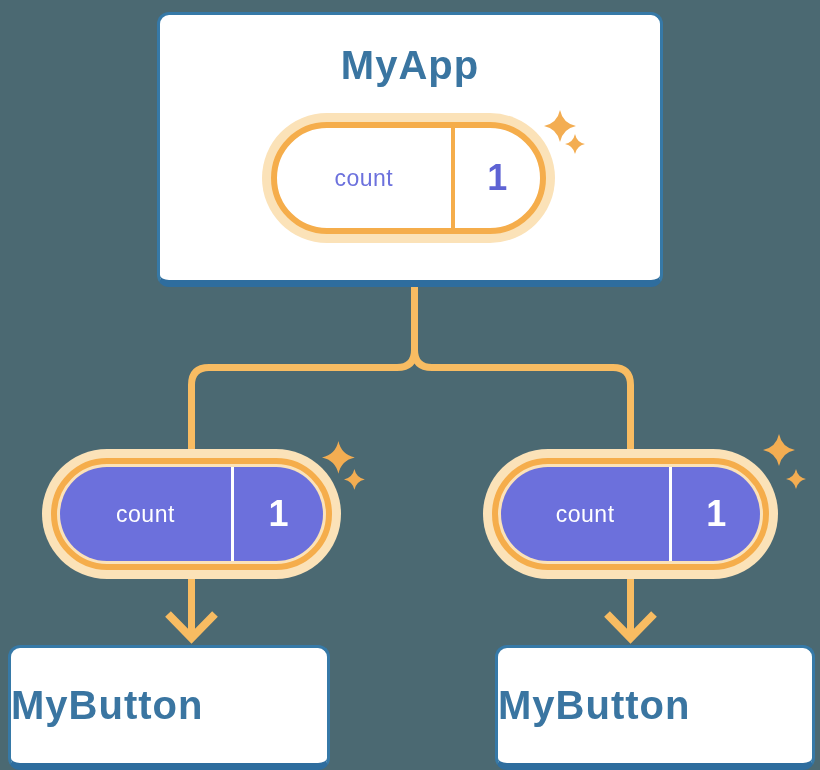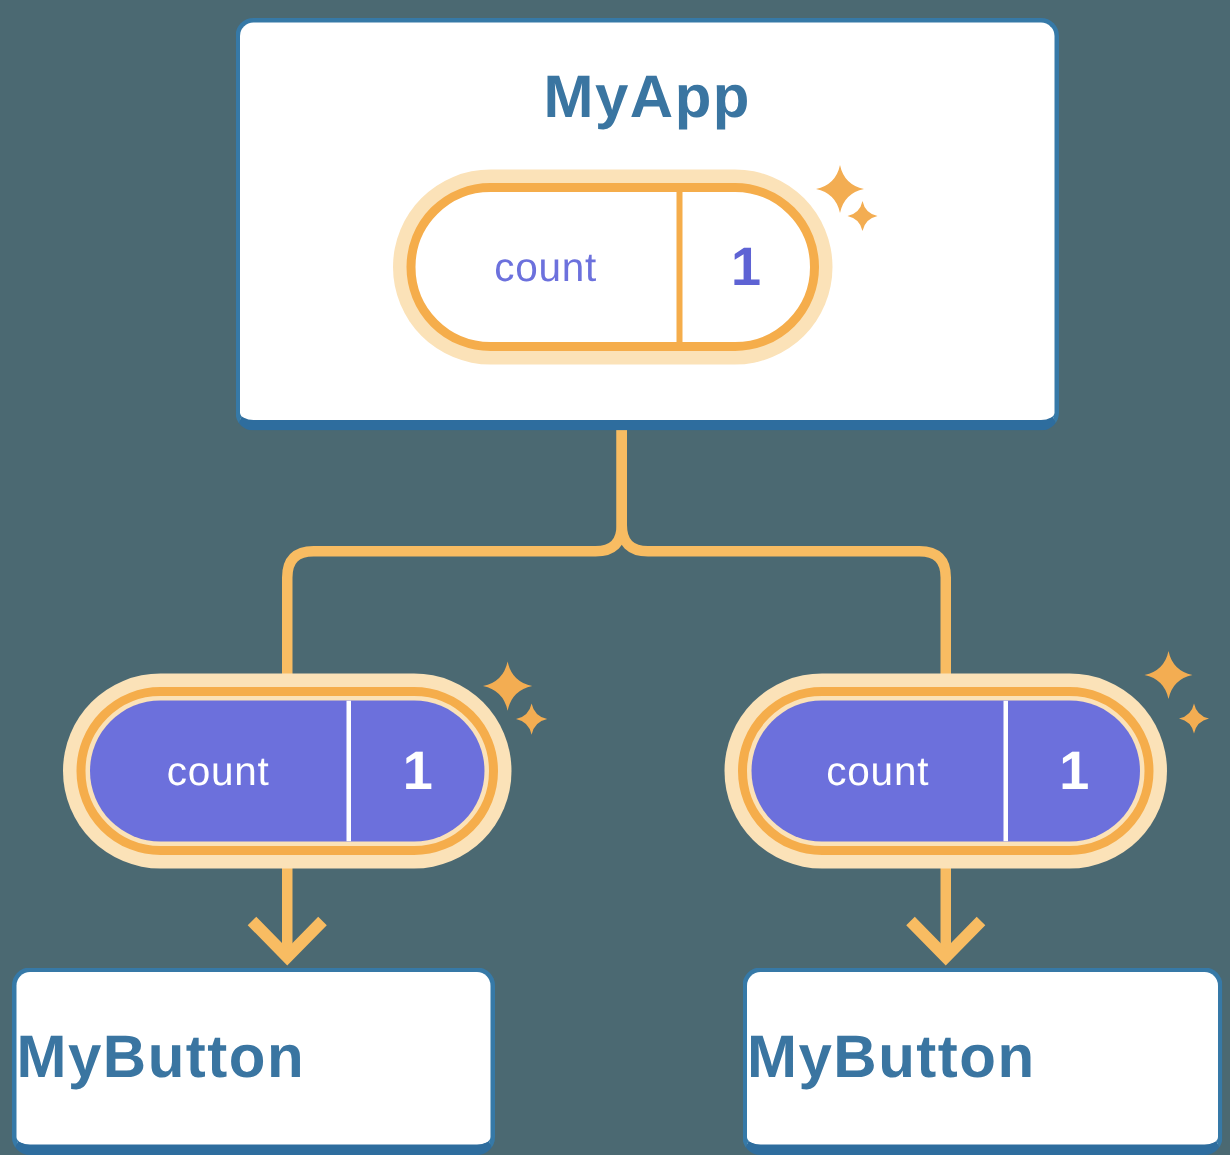--- a/index.html
+++ b/index.html
@@ -14,21 +14,21 @@
   .connectors .head{stroke-width:8px;stroke-linejoin:miter;stroke-linecap:butt;}
 
   .card{
     position:absolute;box-sizing:border-box;
     background:var(--card-bg,#FFFFFF);
     border:3px solid var(--card-border,#3679A7);
     border-bottom:7px solid var(--card-shadow,#2E6D9E);
     border-radius:12px;
     display:flex;align-items:center;
   }
-  .card.root{left:157px;top:12px;width:549px;height:275px;
+  .card.root{left:157px;top:12px;width:506px;height:275px;
     flex-direction:column;justify-content:flex-start;}
   .card.child-left{left:8px;top:645px;width:322px;height:125px;}
   .card.child-right{left:495px;top:645px;width:320px;height:125px;}
   .card-title{
     font-size:40px;font-weight:700;letter-spacing:1px;
     color:var(--title-text,#3A75A1);white-space:nowrap;
   }
   .card.root .card-title{margin-top:28px;}
 
   .pill{position:absolute;background:var(--cream,#FBE2B8);border-radius:999px;}
@@ -43,21 +43,21 @@
   .pill-root .pill-ring{background:#FFFFFF;}
   .child .pill-ring{background:var(--cream,#FBE2B8);padding:3px;}
   .pill-core{flex:1;display:flex;background:var(--purple-fill,#6C70DC);
     border-radius:999px;overflow:hidden;}
   .sec{display:flex;align-items:center;justify-content:center;min-width:0;}
   .sec.label{flex:0 0 65%;}
   .sec.value{flex:1 1 auto;}
   .pill-root .sec.label{flex:0 0 66%;}
   .divider{flex:0 0 3px;background:var(--divider,#FFFFFF);}
   .pill-root .divider{flex:0 0 4px;background:var(--ring-orange,#F5AD4B);}
-  .pill-label{font-size:27px;letter-spacing:.5px;color:#FFFFFF;}
+  .pill-label{font-size:23px;letter-spacing:.5px;color:#FFFFFF;}
   .pill-value{font-size:36px;font-weight:700;color:#FFFFFF;}
   .pill-root .pill-label{color:var(--purple-text,#6C71DD);}
   .pill-root .pill-value{color:var(--value-text,#5E63D4);}
 
   .sparkles{position:absolute;}
   .sparkles path{fill:var(--sparkle,#F3AD52);}
   .spark-top{left:540px;top:103px;}
   .spark-left{left:318px;top:435px;}
   .spark-right{left:759px;top:429px;}
 </style>

